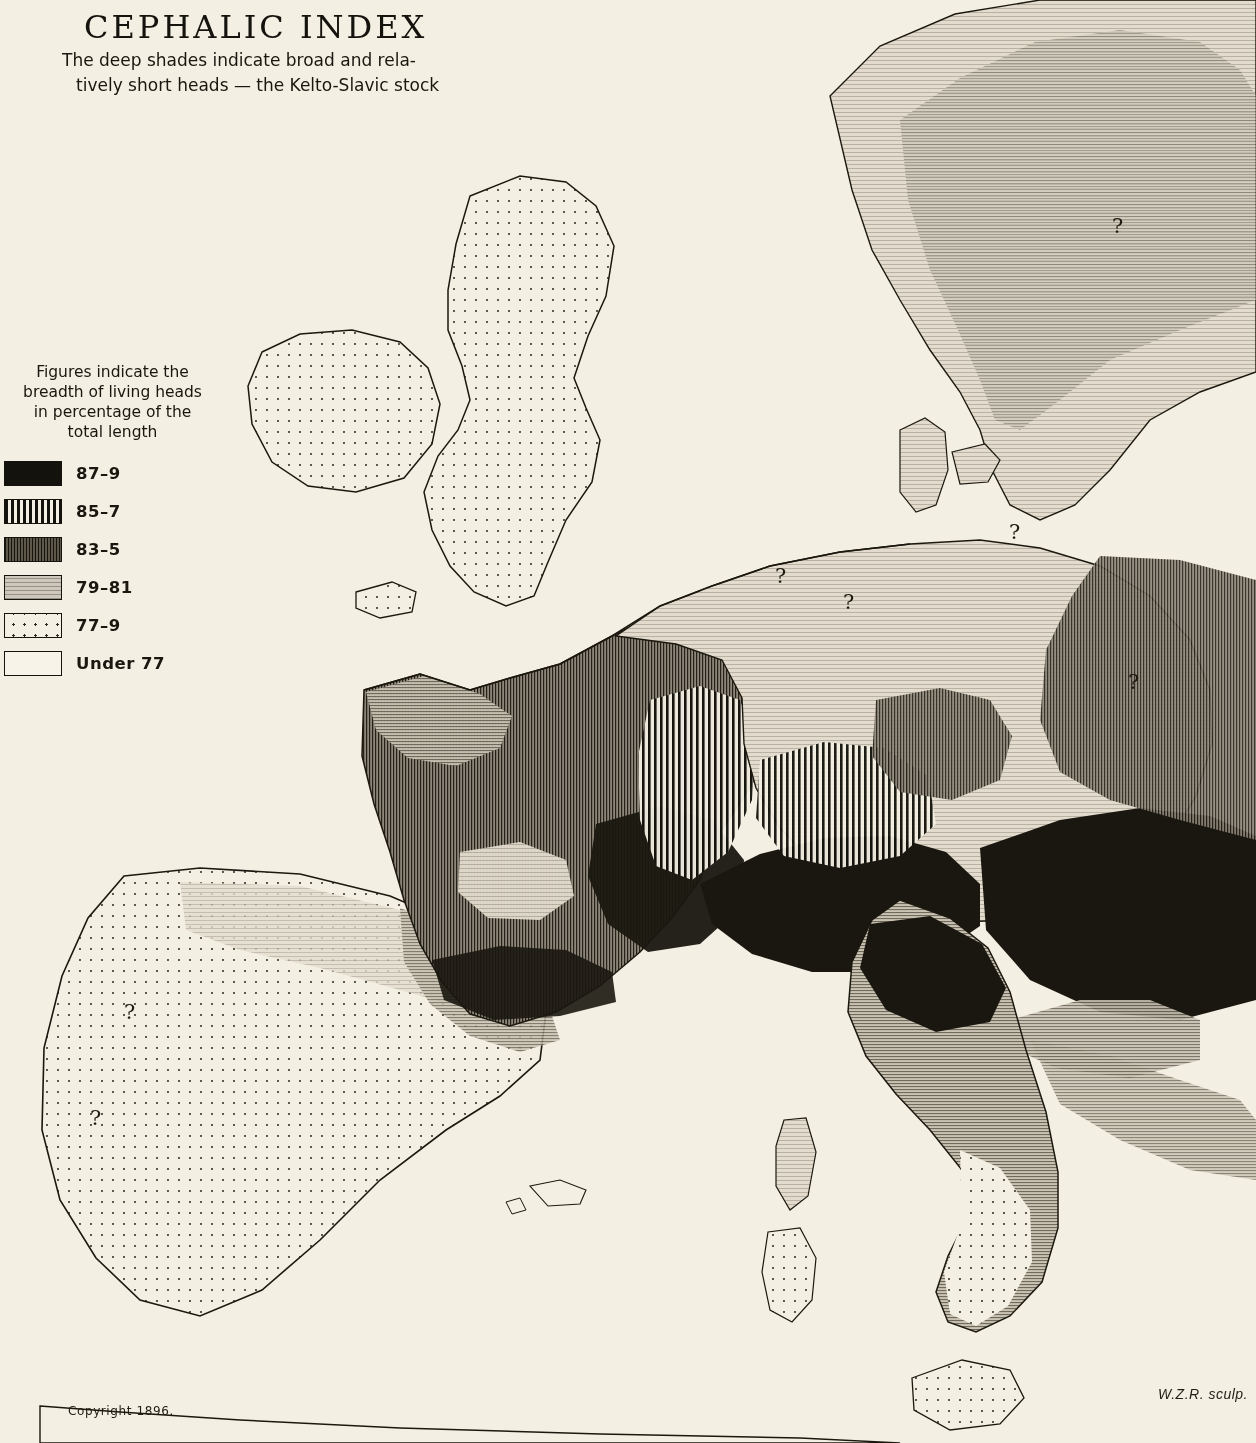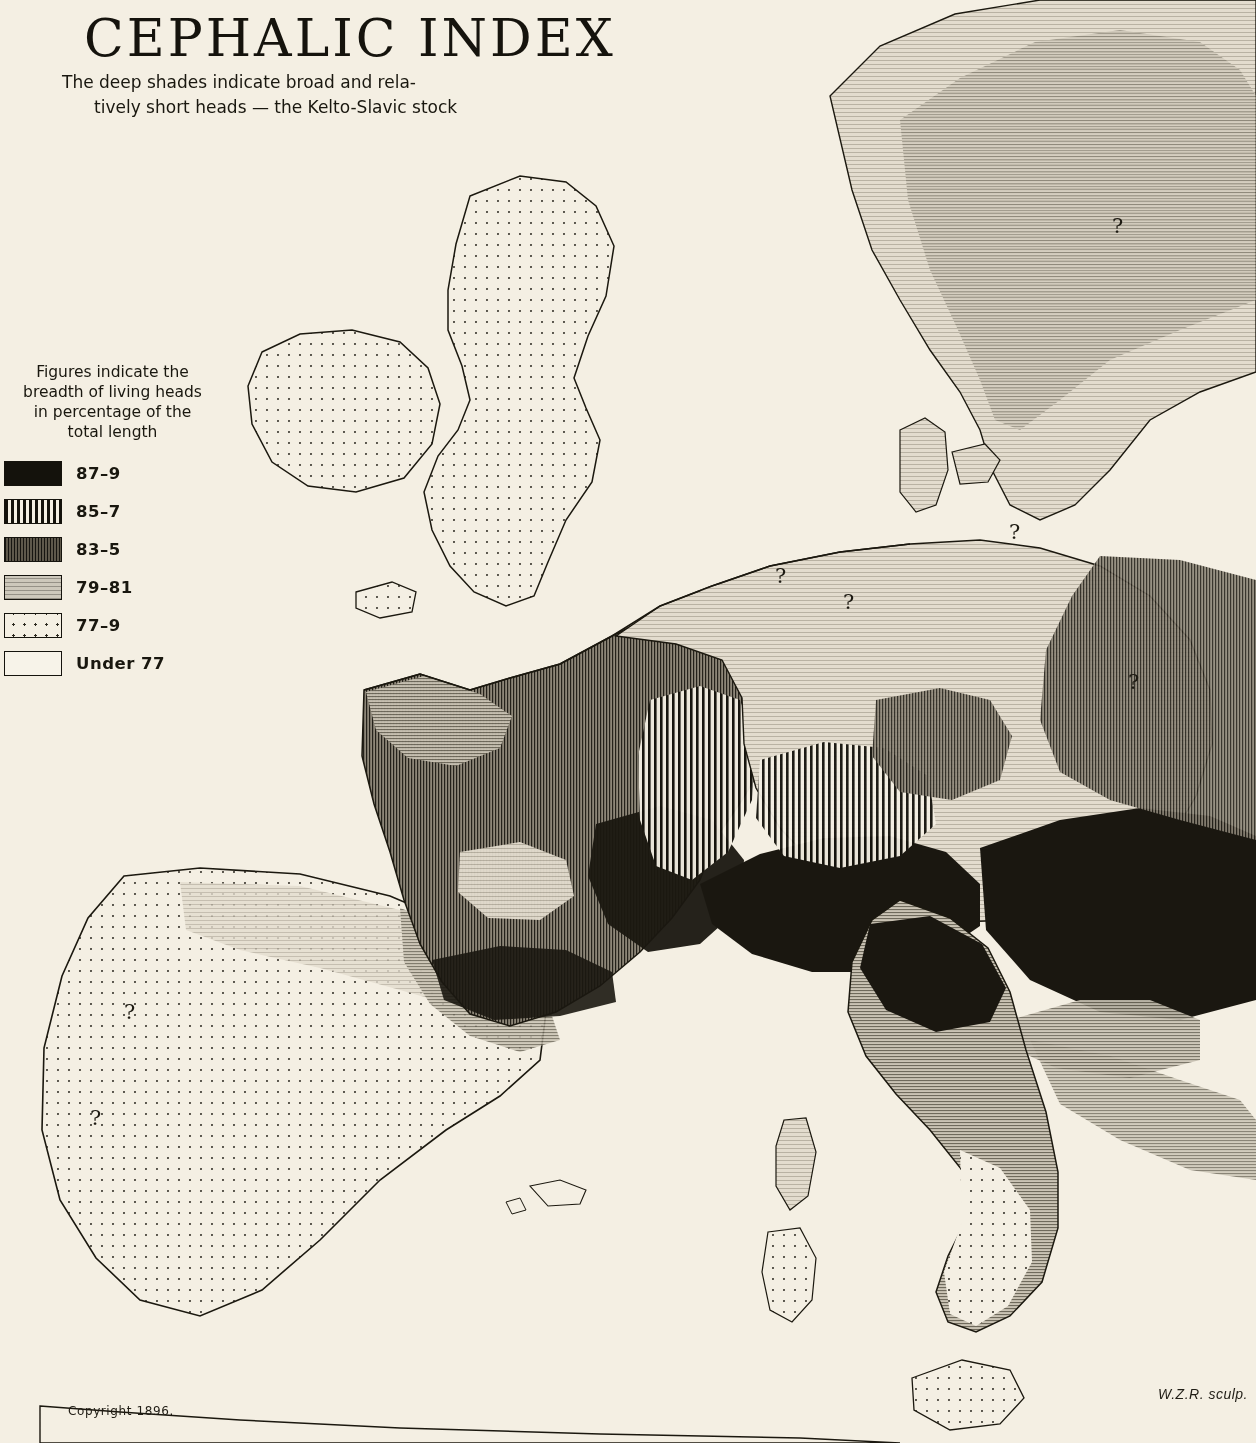--- a/index.html
+++ b/index.html
@@ -19,34 +19,34 @@
 
   
   .title-block {
     position: absolute;
     left: 62px;
     top: 8px;
     width: 620px;
   }
   .map-title {
     font-family: "DejaVu Serif", serif;
-    font-size: 52px;
+    font-size: 32px;
     letter-spacing: 3px;
     font-weight: 400;
     margin: 0 0 2px 22px;
     color: #15130d;
   }
   .map-subtitle {
     font-family: "DejaVu Sans", sans-serif;
     font-size: 17px;
     line-height: 25px;
     margin: 0;
     color: #19170f;
   }
-  .map-subtitle .l2 { display: block; margin-left: 32px; }
+  .map-subtitle .l2 { display: block; margin-left: 14px; }
 
   
   .legend {
     position: absolute;
     left: 4px;
     top: 362px;
     width: 215px;
   }
   .legend-caption {
     font-size: 15.5px;

